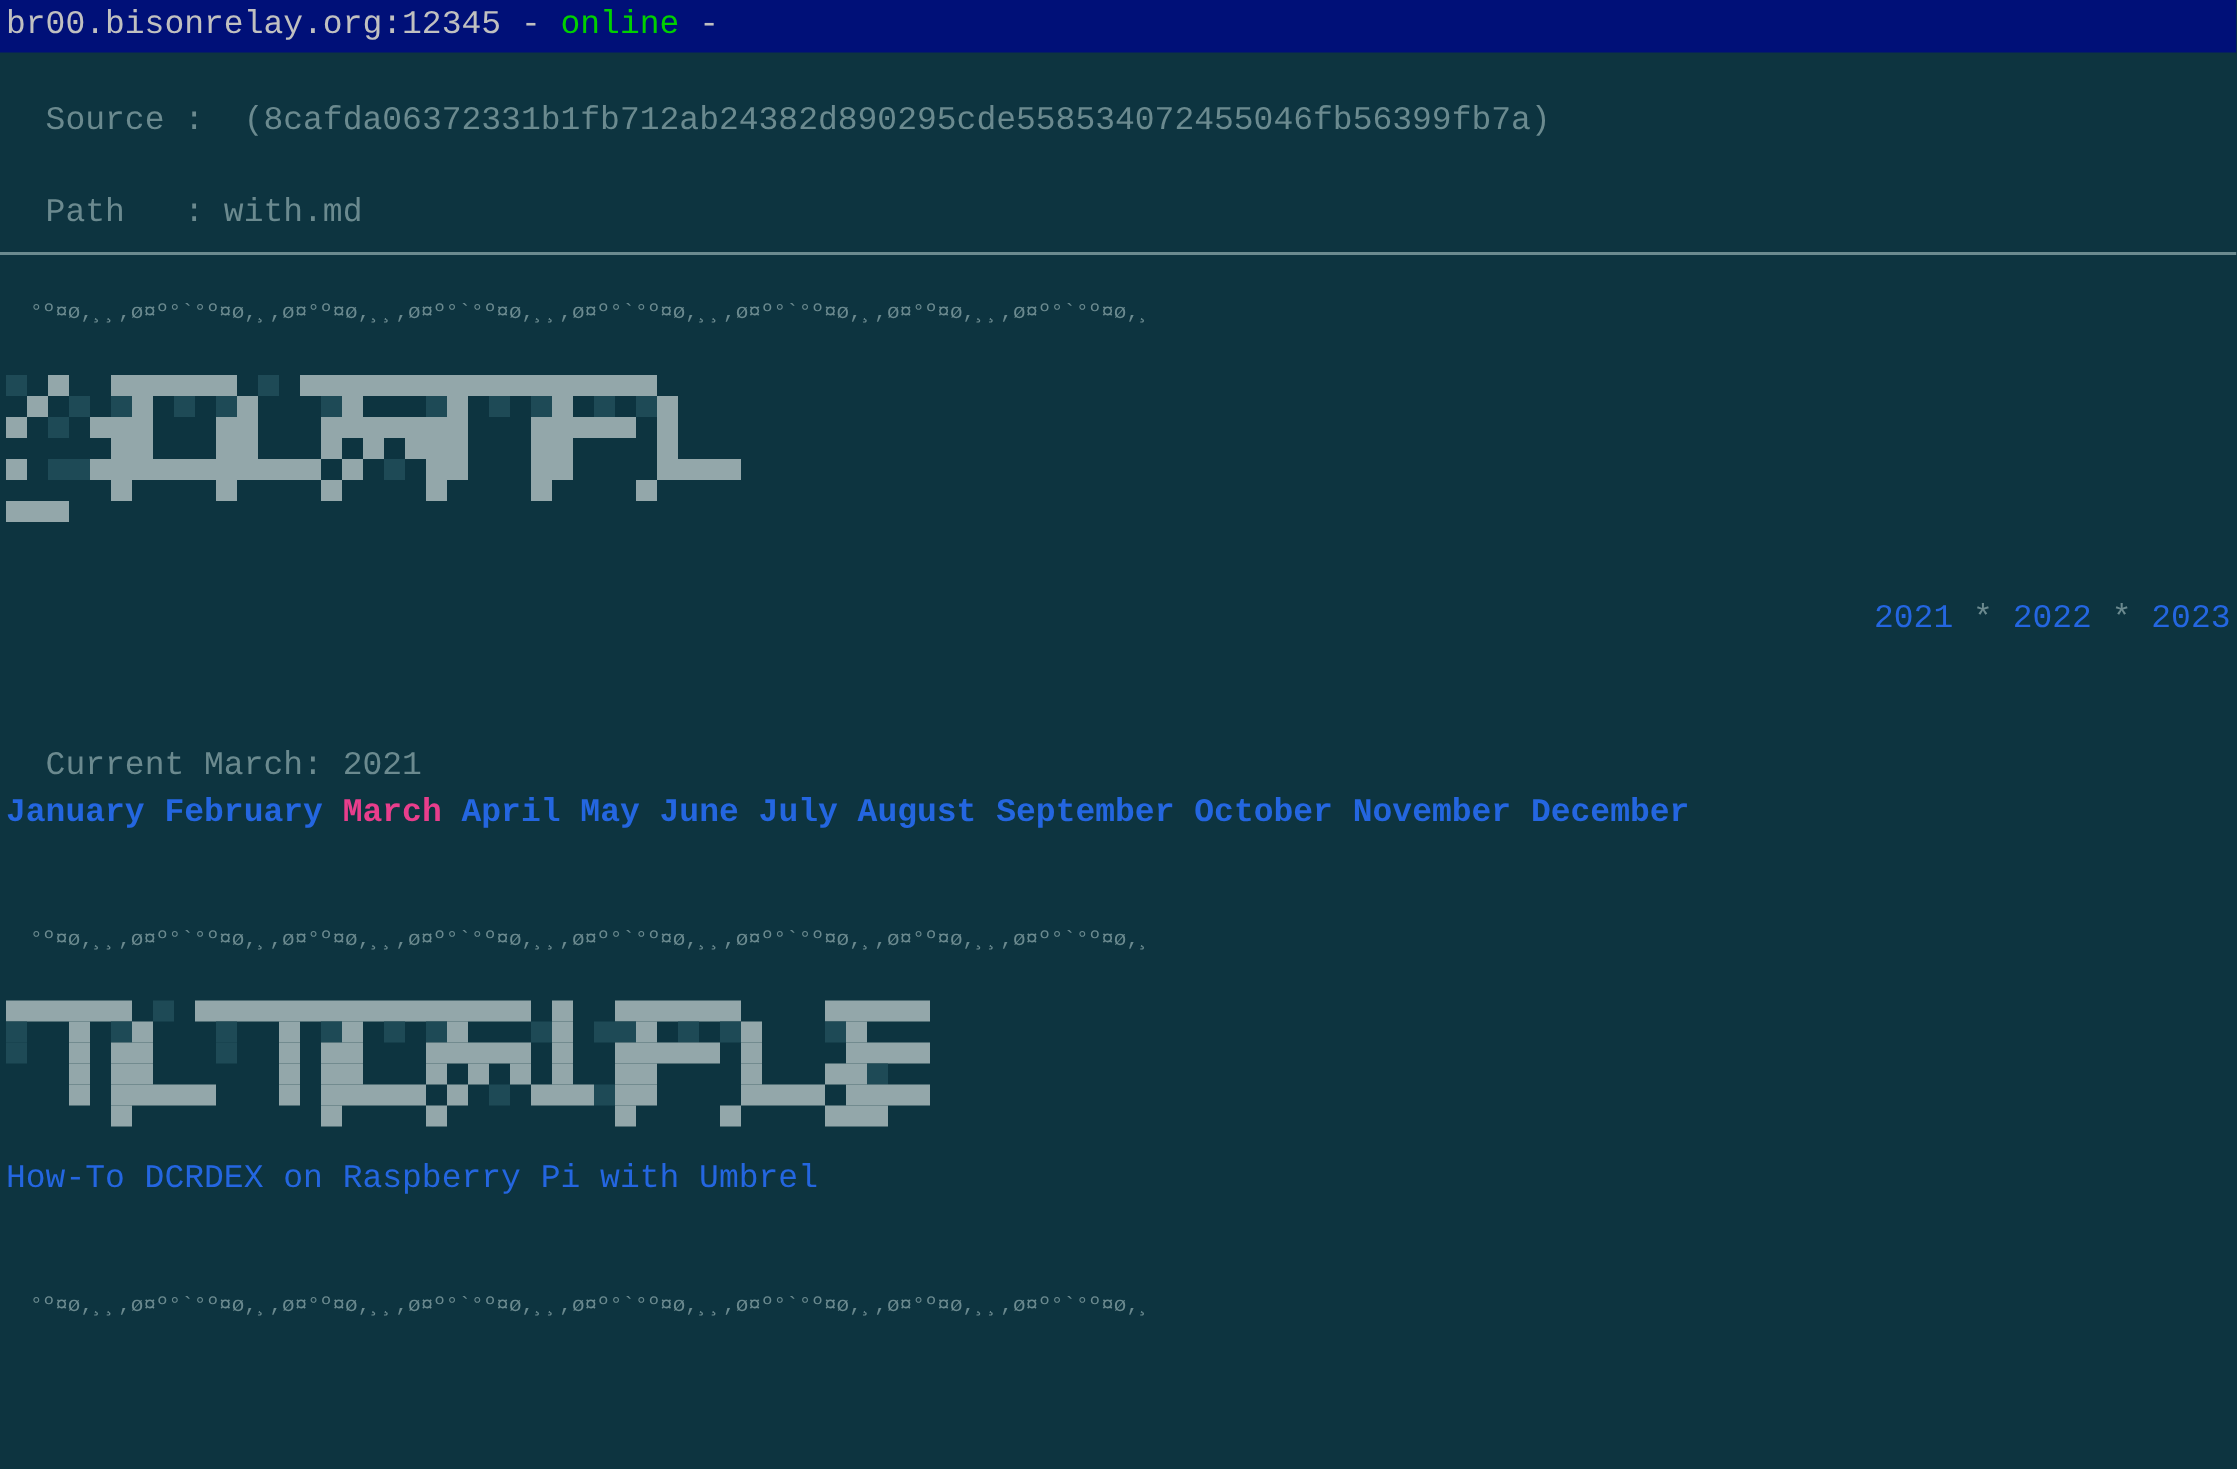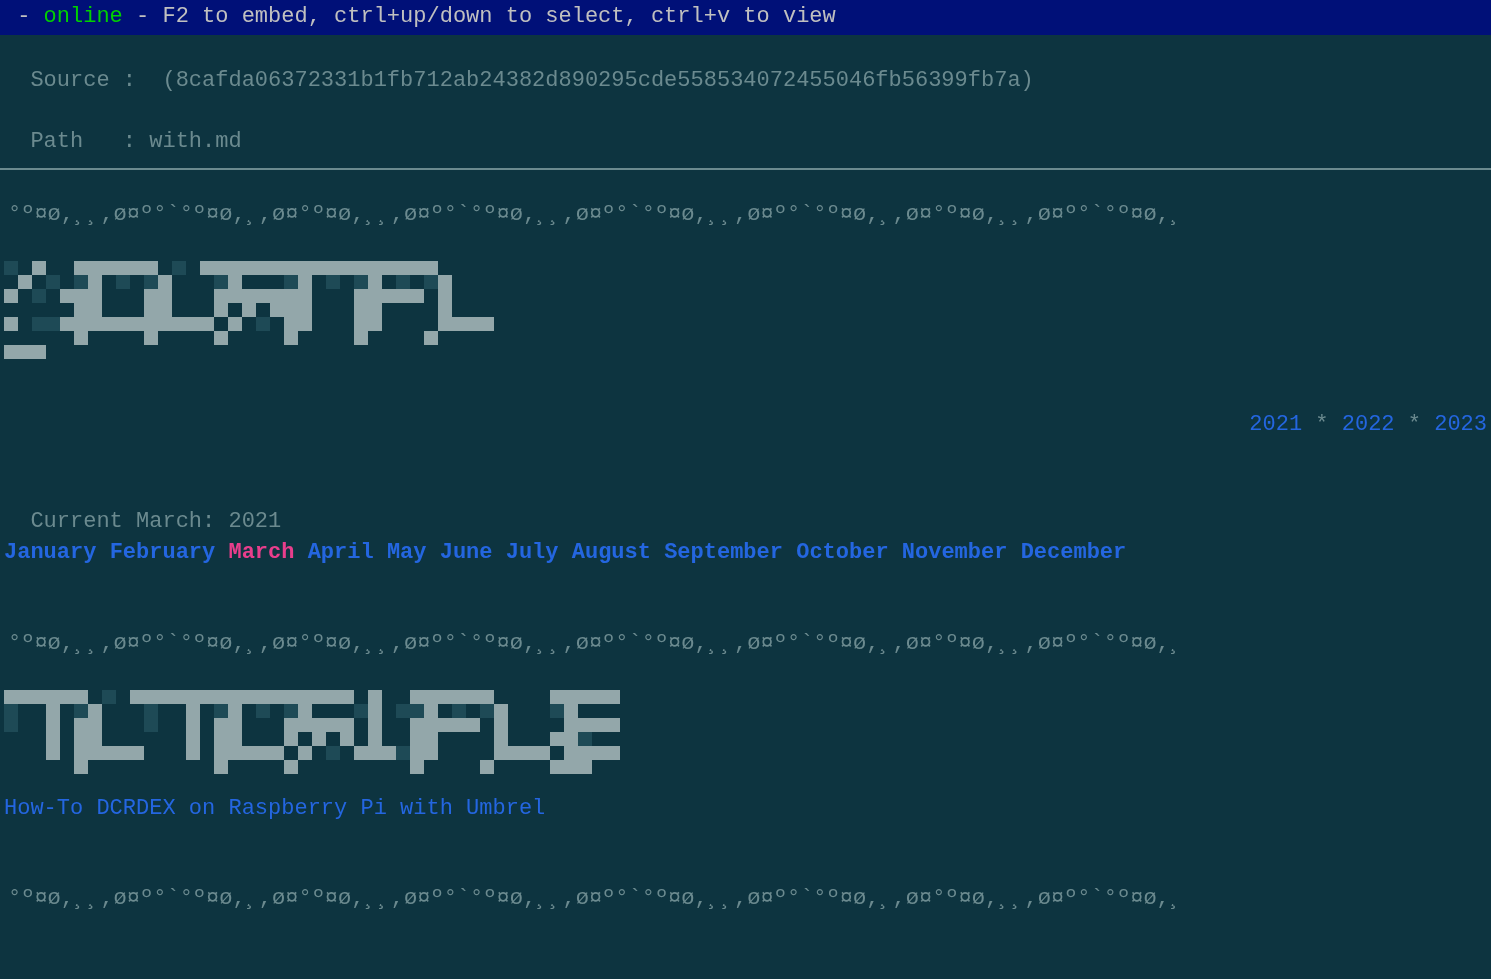--- a/index.html
+++ b/index.html
@@ -39,22 +39,22 @@
     .hr-line {
       border: none;
       border-top: 2px solid #6b8a8f;
       margin: 10px 0 0 0;
     }
     .spacer {
       height: 30px;
     }
     .decorative-wave {
       color: #6b8a8f;
-      padding: 0 8px;
-      font-size: 22px;
+      padding: 0 20px;
+      font-size: 14px;
       letter-spacing: 0px;
       white-space: nowrap;
       margin-bottom: 12px;
     }
 
     .big-heading {
       display: flex;
       gap: 0;
       padding: 0 4px;
       margin: 30px 0 20px 0;
@@ -101,24 +101,24 @@
     .tutorial-link {
       padding: 0 4px;
       margin-top: 14px;
     }
     .tutorial-link a { color: #2466e0; }
   </style>
 </head>
 <body>
 
 <div class="header-bar">
+  <span class="server">br00.bisonrelay.org:12345</span>
   <span class="sep"> - </span>
   <span class="online">online</span>
   <span class="sep"> - </span>
-  <span class="hint">F2 to embed, ctrl+up/down to select, ctrl+v to view</span>
 </div>
 
 <div class="meta-line">
   <span>Source :  </span><span>(8cafda06372331b1fb712ab24382d890295cde558534072455046fb56399fb7a)</span>
 </div>
 <div class="meta-line">
   <span>Path   : </span><span>with.md</span>
 </div>
 
 <hr class="hr-line">

